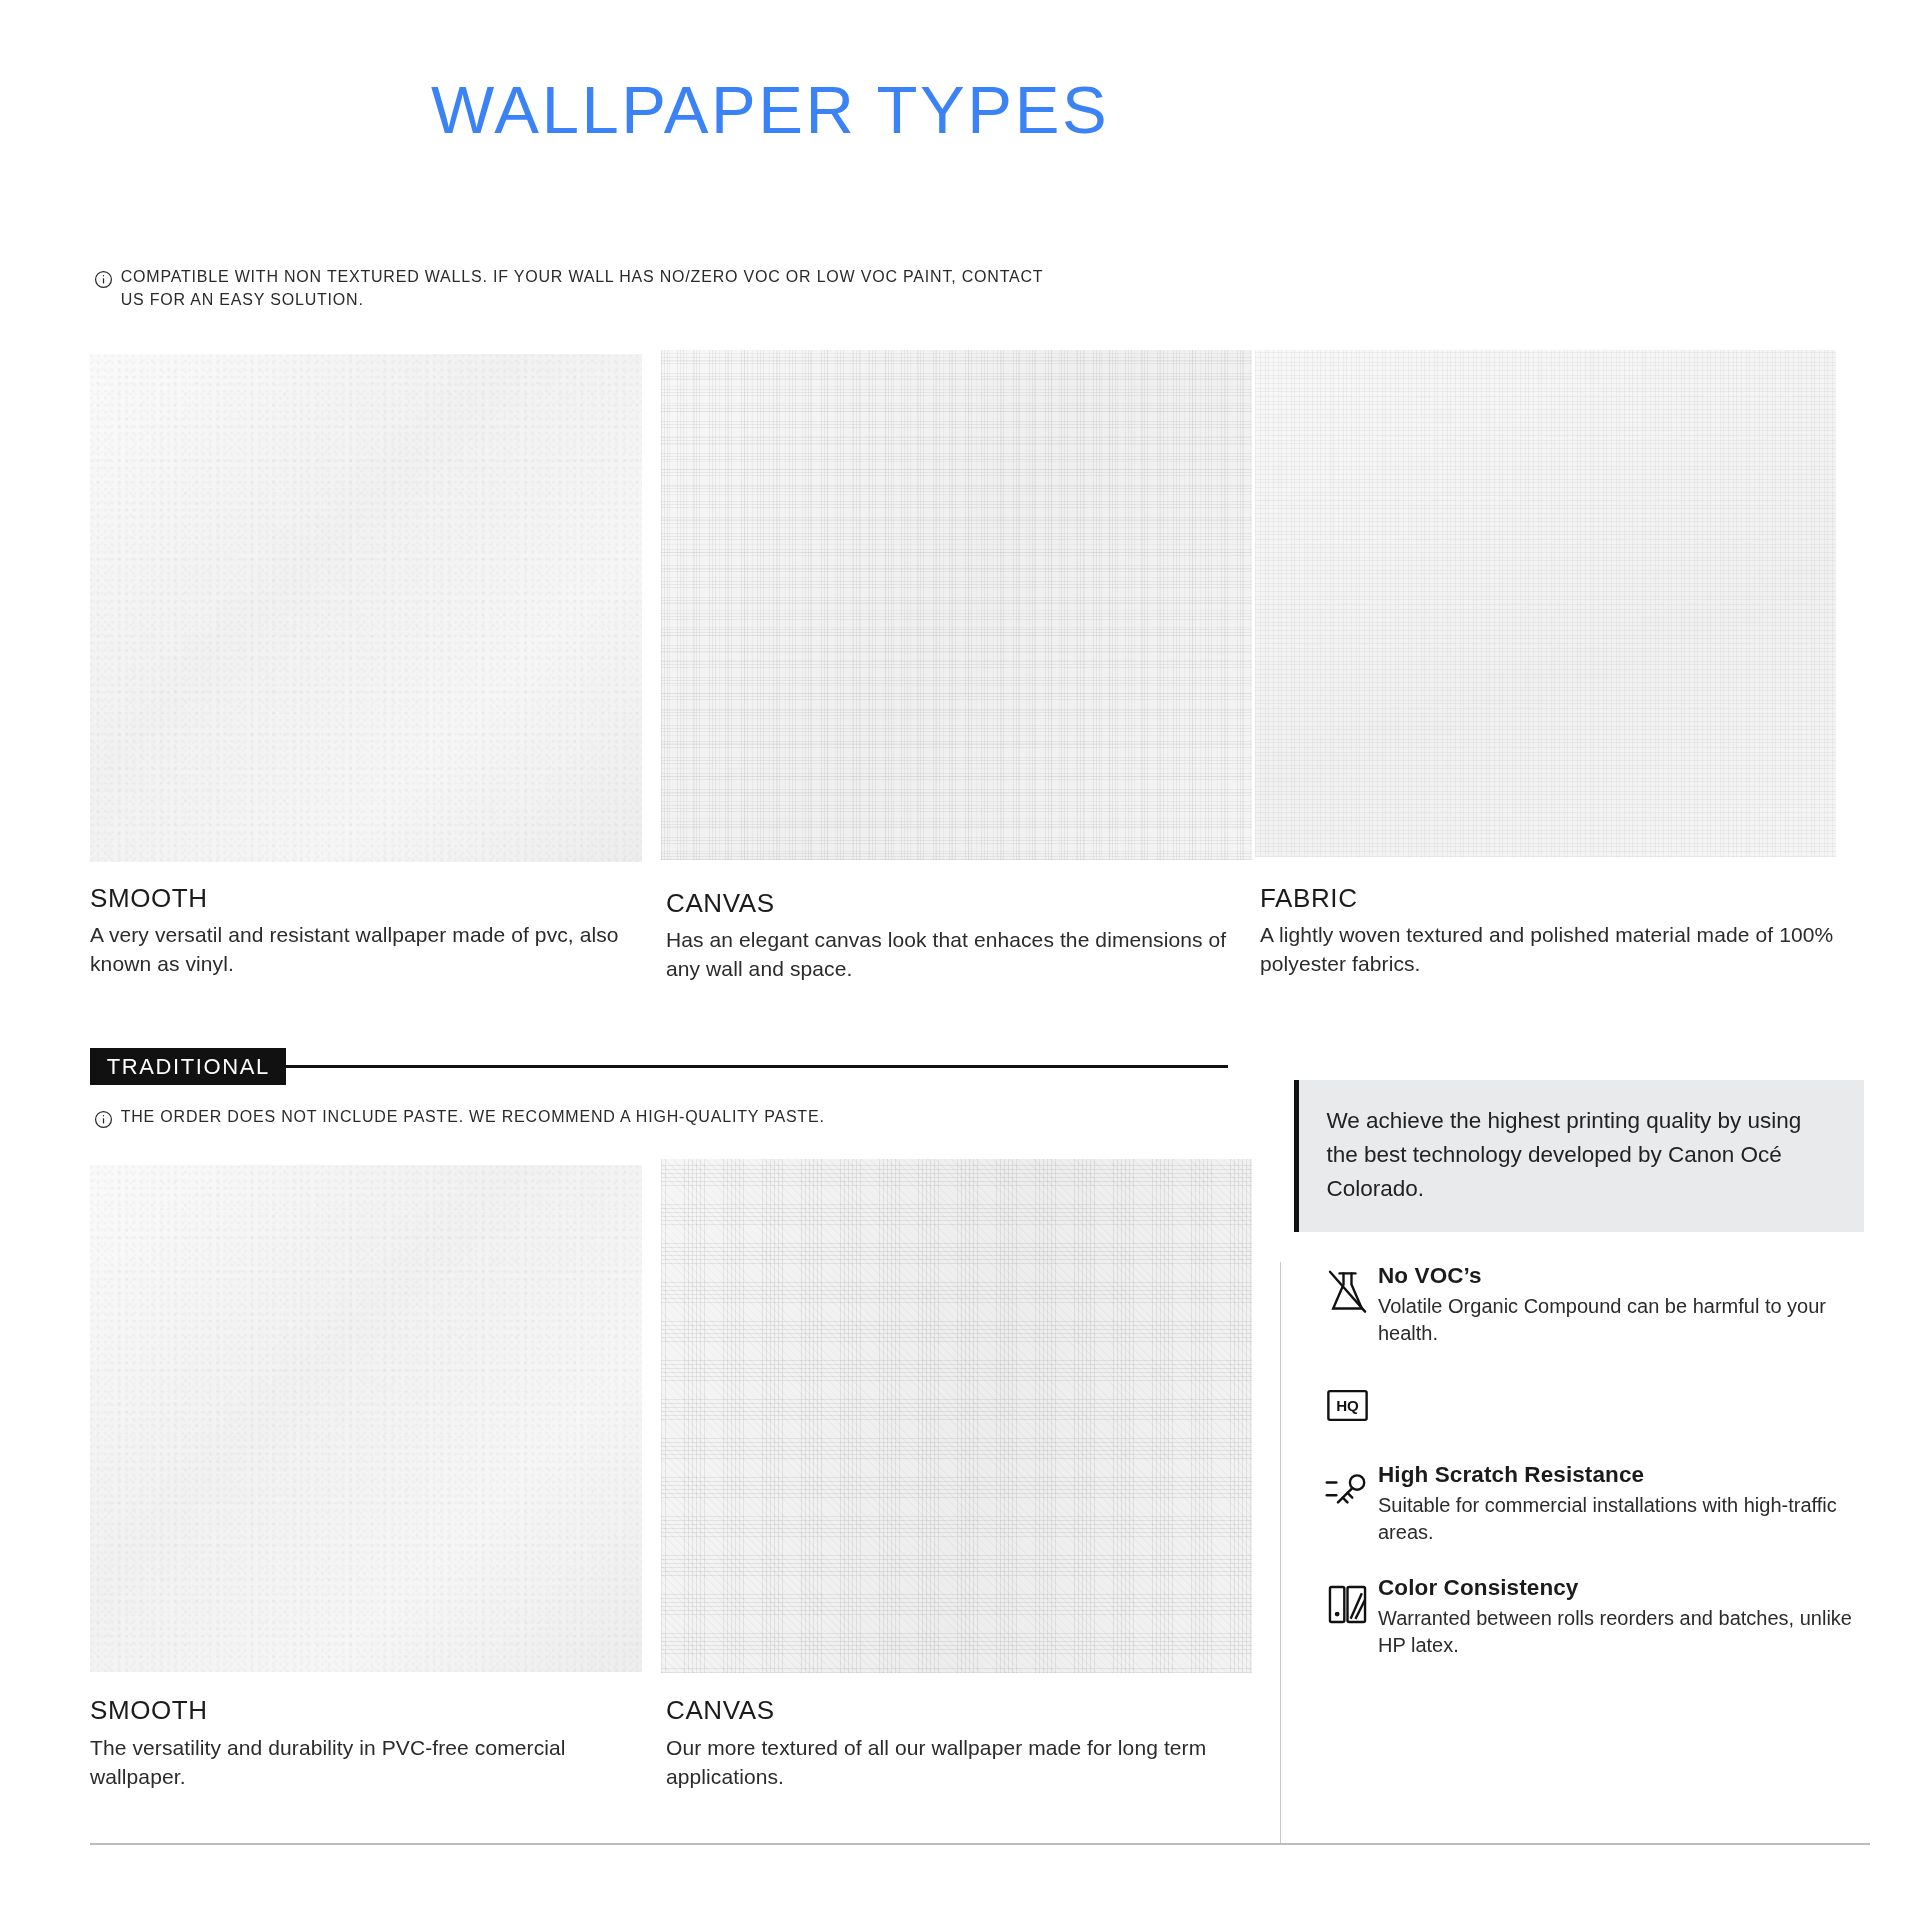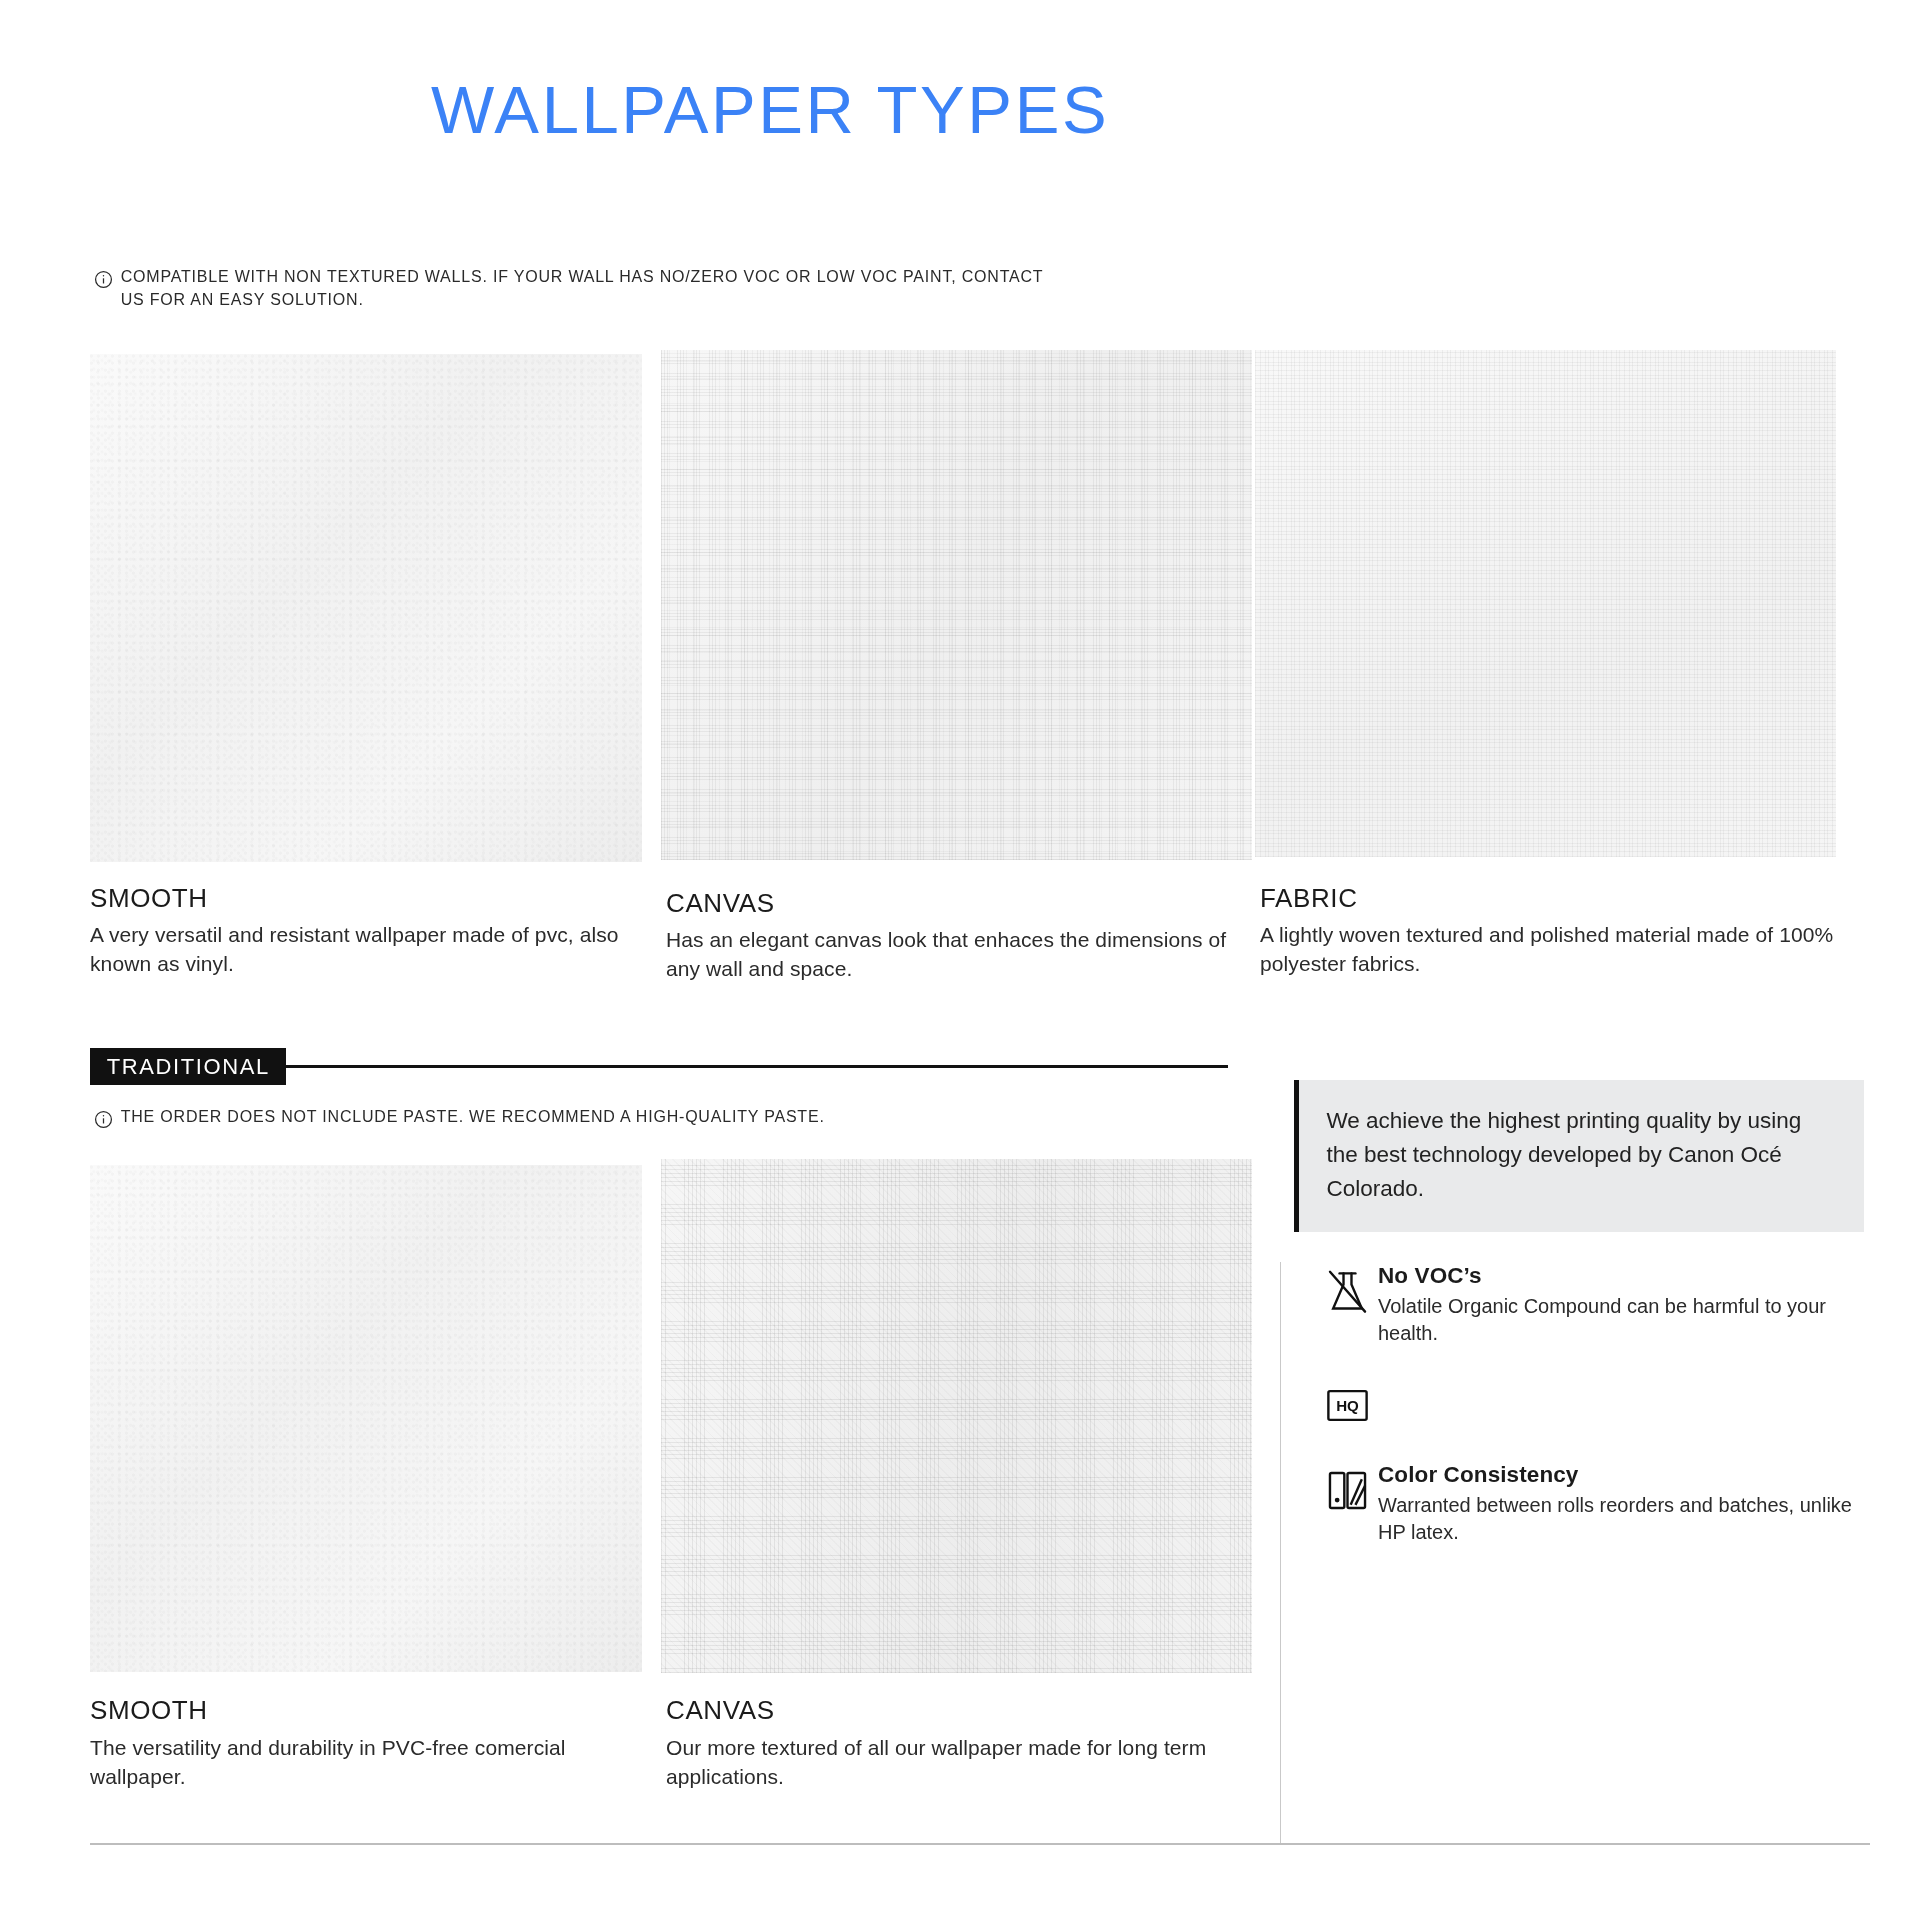--- a/index.html
+++ b/index.html
@@ -273,20 +273,36 @@
 
     <div class="feature">
       <span class="feature-icon">
         <svg viewBox="0 0 64 64" width="51" height="51" fill="none" stroke="#111" stroke-width="3">
           <rect x="8" y="14" width="48" height="36" rx="2"></rect>
           <text x="32" y="39" font-family="Liberation Sans, sans-serif" font-size="19" font-weight="700" fill="#111" stroke="none" text-anchor="middle">HQ</text>
         </svg>
       </span>
     </div>
 
+    <div class="feature">
+      <span class="feature-icon">
+        <svg viewBox="0 0 64 64" width="51" height="51" fill="none" stroke="#111" stroke-width="3" stroke-linecap="round">
+          <line x1="6" y1="22" x2="18" y2="22"></line>
+          <line x1="6" y1="38" x2="18" y2="38"></line>
+          <circle cx="44" cy="22" r="9"></circle>
+          <path d="M38 29 L20 47"></path>
+          <path d="M26 41 l6 6"></path>
+          <path d="M32 35 l6 6"></path>
+        </svg>
+      </span>
+      <span class="feature-text">
+        <span class="feature-title" style="display:block;">High Scratch Resistance</span>
+        <span class="feature-desc" style="display:block;">Suitable for commercial installations with high-traffic areas.</span>
+      </span>
+    </div>
 
     <div class="feature" style="margin-bottom:0;">
       <span class="feature-icon">
         <svg viewBox="0 0 64 64" width="51" height="51" fill="none" stroke="#111" stroke-width="3">
           <rect x="10" y="10" width="18" height="44" rx="2"></rect>
           <rect x="32" y="10" width="22" height="44" rx="2"></rect>
           <line x1="36" y1="50" x2="50" y2="18"></line>
           <line x1="42" y1="50" x2="54" y2="26"></line>
           <circle cx="19" cy="44" r="3" fill="#111" stroke="none"></circle>
         </svg>

